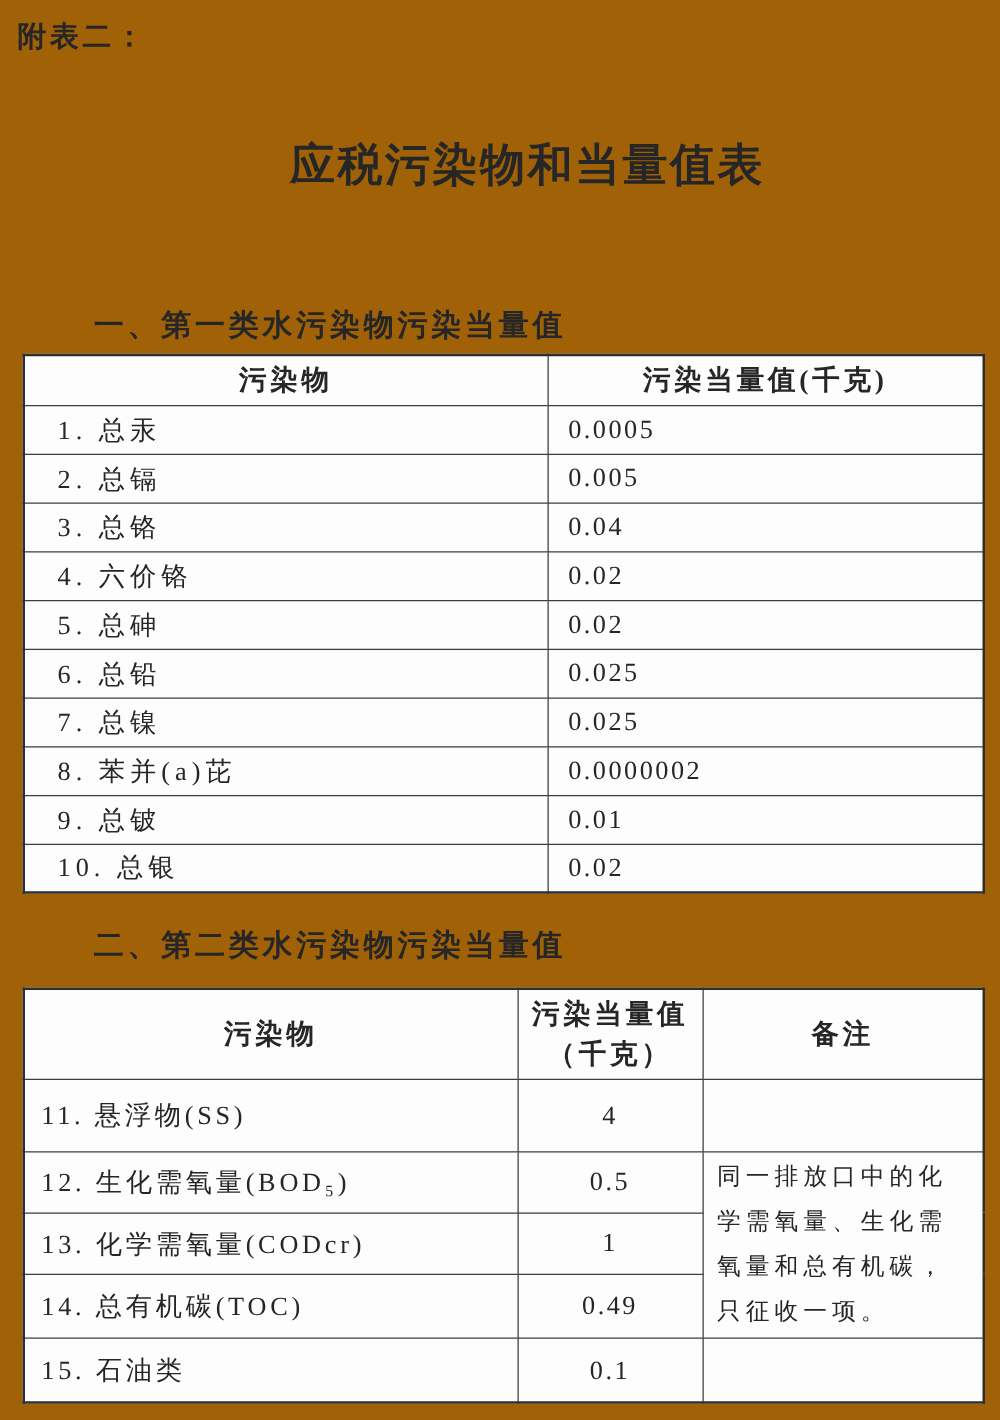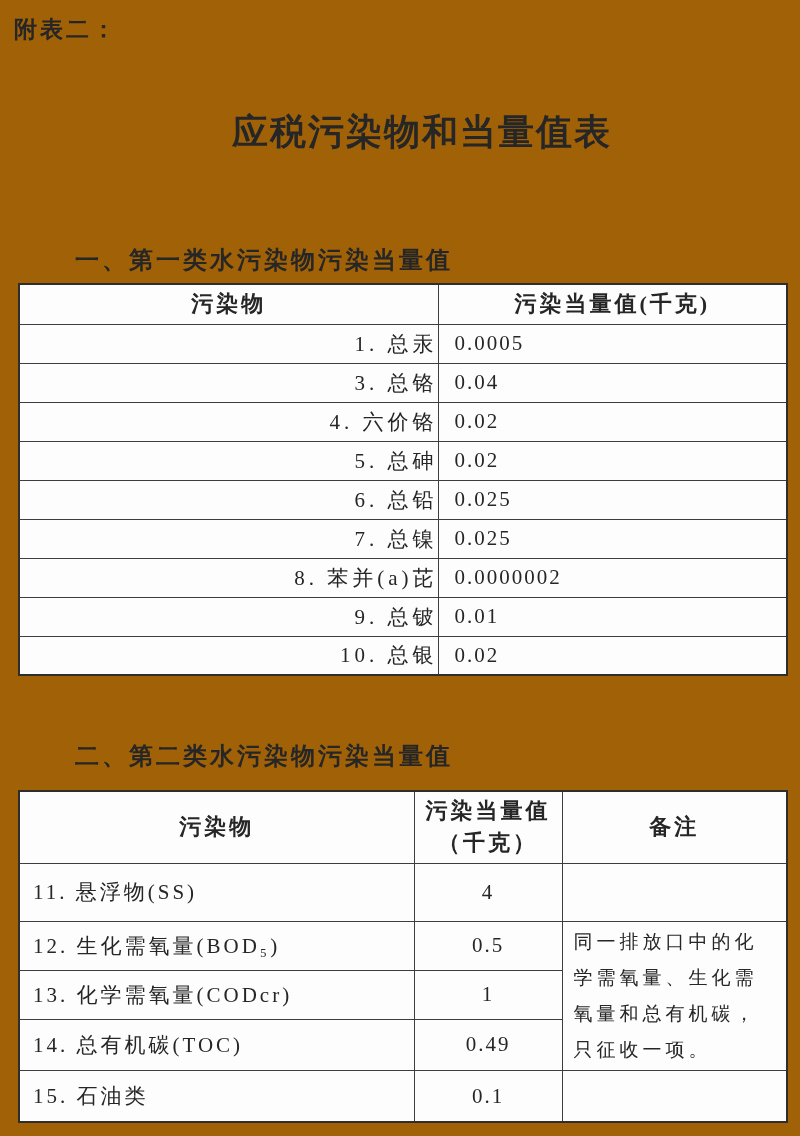--- a/index.html
+++ b/index.html
@@ -70,21 +70,21 @@
   .pollutant-table td {
     font-size: 21px;
     font-weight: normal;
   }
 
   
   .t1 col.c-name  { width: 419px; }
   .t1 col.c-value { width: 349px; }
   .t1 tr.head-row   { height: 40px; }
   .t1 tr.data-row   { height: 39px; }
-  .t1 td.name-cell  { padding-left: 26px; letter-spacing: 4px; text-align: right; }
+  .t1 td.name-cell  { padding-left: 26px; letter-spacing: 4px; }
   .t1 td.value-cell { padding-left: 16px; letter-spacing: 2px; }
 
   
   .t2 col.c-name   { width: 395px; }
   .t2 col.c-value  { width: 148px; }
   .t2 col.c-remark { width: 225px; }
   .t2 tr.head-row { height: 72px; }
   .t2 tr.row-11 { height: 58px; }
   .t2 tr.row-12 { height: 48px; padding-left: 28px; }
   .t2 tr.row-13 { height: 48px; }
@@ -120,20 +120,24 @@
     <tbody>
         <tr class="head-row">
       <th>污染物</th>
       <th>污染当量值(千克)</th>
     </tr>
     <tr class="data-row">
       <td class="name-cell">1. 总汞</td>
       <td class="value-cell">0.0005</td>
     </tr>
     <tr class="data-row">
+      <td class="name-cell">2. 总镉</td>
+      <td class="value-cell">0.005</td>
+    </tr>
+    <tr class="data-row">
       <td class="name-cell">3. 总铬</td>
       <td class="value-cell">0.04</td>
     </tr>
     <tr class="data-row">
       <td class="name-cell">4. 六价铬</td>
       <td class="value-cell">0.02</td>
     </tr>
     <tr class="data-row">
       <td class="name-cell">5. 总砷</td>
       <td class="value-cell">0.02</td>

